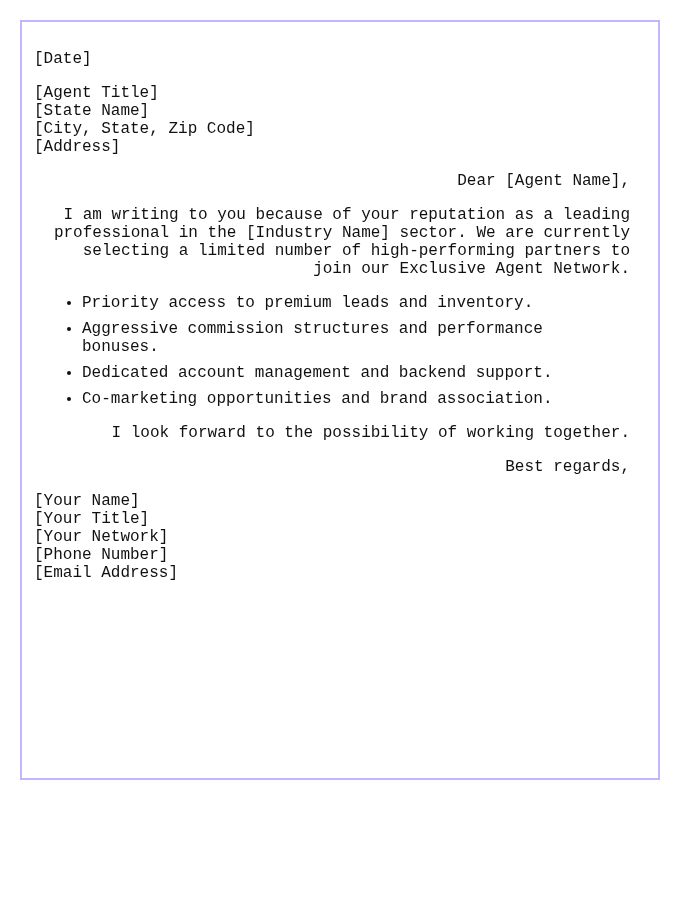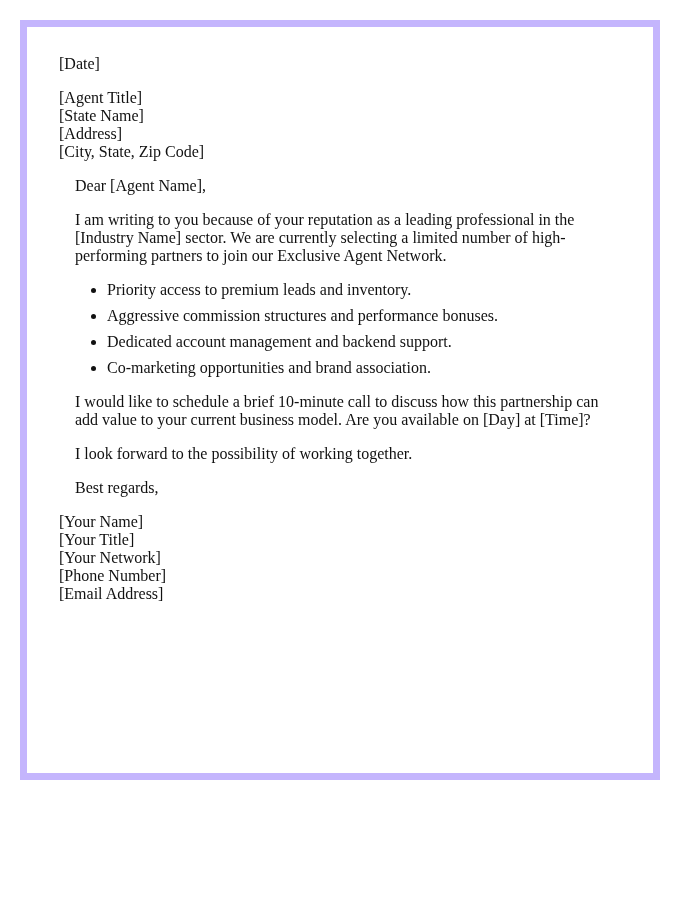--- a/index.html
+++ b/index.html
@@ -13,34 +13,36 @@
       position: relative;
       font-family: "Liberation Serif", "DejaVu Serif", serif;
       color: #111111;
     }
     .page {
       position: absolute;
       left: 20px;
       top: 20px;
       width: 640px;
       height: 760px;
-      border: 7px solid #c4b5fd;
+      border: 2px solid #c4b5fd;
       box-sizing: border-box;
-      padding: 28px 28px 0 32px;
+      padding: 28px 28px 0 12px;
       font-size: 16px;
       line-height: 18px;
+      font-family: Liberation Mono, monospace;
     }
     .block {
       margin: 0 0 16px 0;
     }
     .line {
       display: block;
     }
     p {
       margin: 0 0 16px 16px;
+      text-align: right;
     }
     ul {
       margin: 0 0 16px 0;
       padding-left: 40px;
     }
     ul li {
       margin: 8px;
       list-style-type: disc;
     }
   </style>
@@ -49,38 +51,37 @@
 
 <div class="page">
 
   <div class="block">
     <span class="line">[Date]</span>
   </div>
 
   <div class="block">
     <span class="line">[Agent Title]</span>
     <span class="line">[State Name]</span>
+    <span class="line">[City, State, Zip Code]</span>
     <span class="line">[Address]</span>
-    <span class="line">[City, State, Zip Code]</span>
   </div>
 
   <p>Dear [Agent Name],</p>
 
   <p>I am writing to you because of your reputation as a leading professional in the [Industry Name] sector. We are currently selecting a limited number of high-performing partners to join our Exclusive Agent Network.</p>
 
 
   <ul>
     <li>Priority access to premium leads and inventory.</li>
     <li>Aggressive commission structures and performance bonuses.</li>
     <li>Dedicated account management and backend support.</li>
     <li>Co-marketing opportunities and brand association.</li>
   </ul>
 
 
-  <p>I would like to schedule a brief 10-minute call to discuss how this partnership can add value to your current business model. Are you available on [Day] at [Time]?</p>
 
   <p>I look forward to the possibility of working together.</p>
 
   <p>Best regards,</p>
 
   <div class="block">
     <span class="line">[Your Name]</span>
     <span class="line">[Your Title]</span>
     <span class="line">[Your Network]</span>
     <span class="line">[Phone Number]</span>

